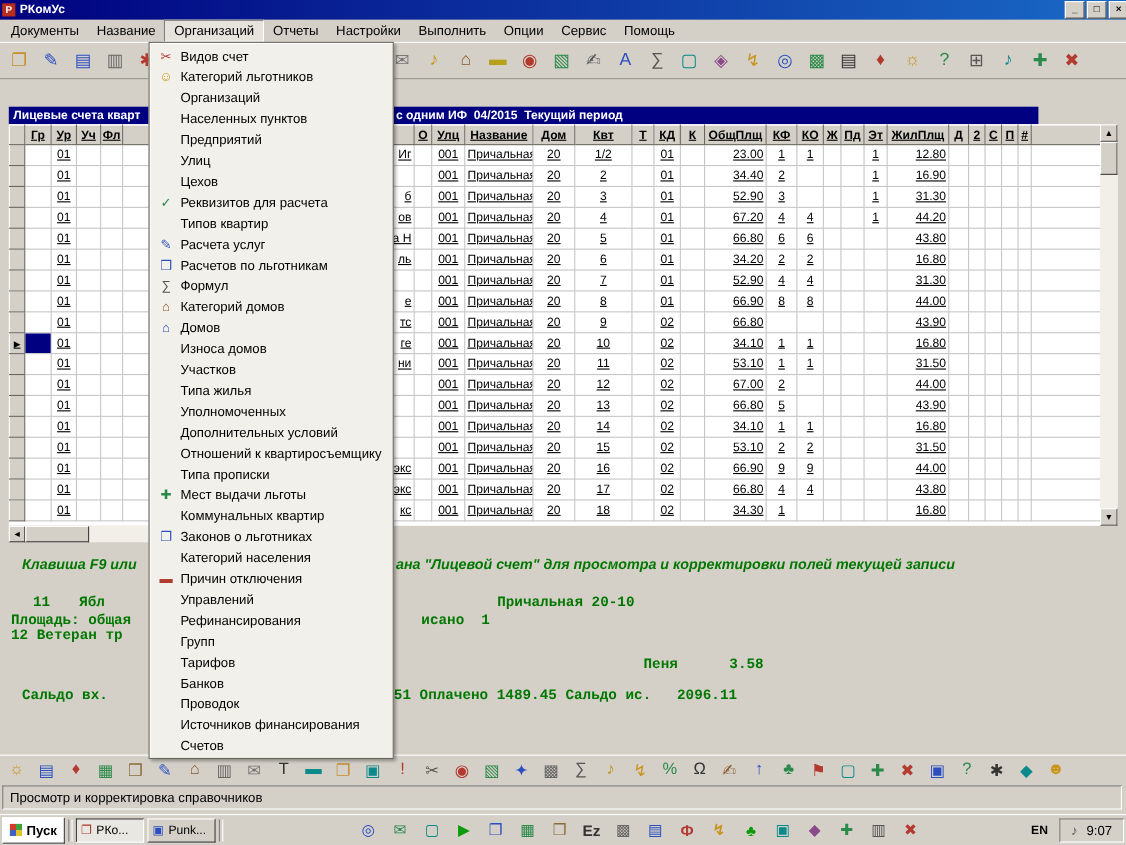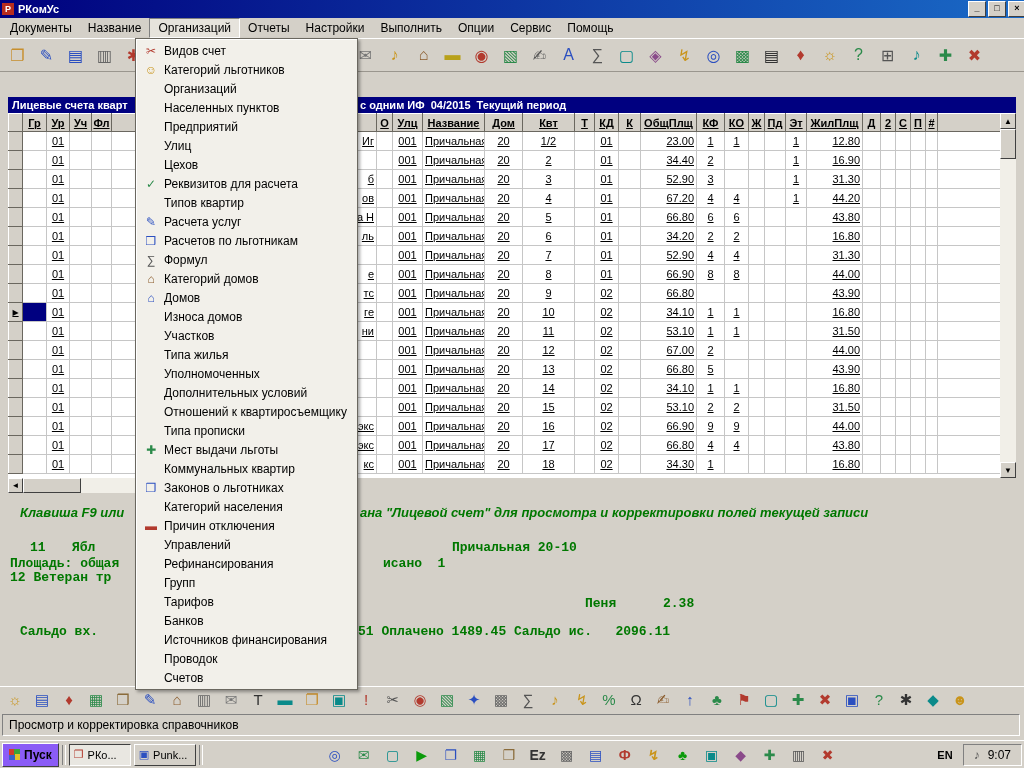--- a/index.html
+++ b/index.html
@@ -22,21 +22,21 @@
     display:flex;align-items:center;font-size:12px;padding-left:2px;background:#d4d0c8;}
   #menubar span{padding:2px 8px;}
   #menubar span:nth-of-type(3){border:1px solid;border-color:#808080 #fff #fff #808080;background:#e6e3dc;}
 
   
   #toolbar{position:absolute;left:0;top:38px;width:1024px;height:34px;display:flex;align-items:center;
     gap:2px;padding:0 4px;border-top:1px solid #fff;border-bottom:1px solid #9a968e;box-sizing:border-box;}
   .ticon{width:27px;height:27px;display:flex;align-items:center;justify-content:center;font-size:16px;}
 
   
-  #gridcaption{position:absolute;left:8px;top:97px;width:1008px;height:16px;background:#000080;
+  #gridcaption{position:absolute;left:8px;top:97px;width:936px;height:16px;background:#000080;
     color:#fff;font-size:11px;font-weight:bold;}
   #gridcaption span{position:absolute;top:2px;white-space:pre;}
   #cap-left{left:4px;} #cap-right{left:352px;}
 
   
   #gridwrap{position:absolute;left:8px;top:113px;width:1008px;height:365px;background:#fff;overflow:hidden;}
   table.grid{table-layout:fixed;border-collapse:collapse;width:992px;text-decoration:underline;}
   .grid th{height:17px;font-weight:bold;font-size:11px;background:#d4d0c8;
     border:1px solid;border-color:#fff #6a675f #6a675f #fff;padding:0 1px;overflow:hidden;white-space:nowrap;}
   .grid td{height:18px;font-size:11px;border:1px solid #c6c6c6;padding:0 2px;overflow:hidden;
@@ -79,21 +79,21 @@
 
   
   #statusbar{position:absolute;left:2px;top:714px;width:1018px;height:22px;border:1px solid;
     border-color:#808080 #fff #fff #808080;display:flex;align-items:center;padding:0 6px;
     font-size:12px;box-sizing:border-box;}
 
   
   #taskbar{position:absolute;left:0;top:740px;width:1024px;height:28px;background:#d4d0c8;
     border-top:1px solid #fff;display:flex;align-items:center;padding:0 2px;gap:3px;box-sizing:border-box;}
   #startbtn{height:22px;display:flex;align-items:center;gap:4px;padding:0 6px;font-weight:bold;
-    font-size:12px;background:#8b5cf6;border:1px solid;border-color:#fff #404040 #404040 #fff;}
+    font-size:12px;background:#ffffff;border:1px solid;border-color:#fff #404040 #404040 #fff;}
   .flag{width:11px;height:11px;background:conic-gradient(#3ba33b 0 25%,#e2c22a 0 50%,#3a62c8 0 75%,#d23b2a 0);}
   #tasks{display:flex;gap:3px;}
   #tasks .taskbtn{width:62px;height:22px;display:flex;align-items:center;gap:4px;padding:0 4px;
     font-size:11px;overflow:hidden;white-space:nowrap;background:#d4d0c8;border:1px solid;
     border-color:#fff #404040 #404040 #fff;box-sizing:border-box;}
   #tasks .taskbtn:nth-of-type(1){border-color:#404040 #fff #fff #404040;background:#e9e7e1;}
   .tdiv{width:2px;height:20px;border-left:1px solid #808080;border-right:1px solid #fff;}
   #quick{display:flex;gap:7px;margin-left:118px;align-items:center;}
   .qicon{width:22px;height:22px;display:flex;align-items:center;justify-content:center;
     font-size:14px;font-weight:bold;}
@@ -802,21 +802,21 @@
 
 <span class="hint" id="hint-left">Клавиша F9 или</span>
 <span class="hint" id="hint-right">ана "Лицевой счет" для просмотра и корректировки полей текущей записи</span>
 
 <span class="dtl" id="d1a">11</span>
 <span class="dtl" id="d1b">Ябл</span>
 <span class="dtl" id="d1c">Причальная 20-10</span>
 <span class="dtl" id="d2a">Площадь: общая</span>
 <span class="dtl" id="d2b">исано  1</span>
 <span class="dtl" id="d3a">12 Ветеран тр</span>
-<span class="dtl" id="d4">Пеня      2.38</span>
+<span class="dtl" id="d4">Пеня      3.58</span>
 <span class="dtl" id="d5a">Сальдо вх.</span>
 <span class="dtl" id="d5b">51 Оплачено 1489.45 Сальдо ис.   2096.11</span>
 
 <div id="bottombar">
 
 <span class="bicon" style="color: rgb(201, 148, 26);">☼</span>
     <span class="bicon" style="color: rgb(43, 79, 192);">▤</span>
     <span class="bicon" style="color: rgb(178, 58, 46);">♦</span>
     <span class="bicon" style="color: rgb(43, 138, 74);">▦</span>
     <span class="bicon" style="color: rgb(138, 107, 58);">❒</span>
@@ -1026,23 +1026,23 @@
     <div class="dd-item">
       <span class="dd-ico"></span>
       <span>Тарифов</span>
     </div>
     <div class="dd-item">
       <span class="dd-ico"></span>
       <span>Банков</span>
     </div>
     <div class="dd-item">
       <span class="dd-ico"></span>
+      <span>Проводок</span>
+    </div>
+    <div class="dd-item">
+      <span class="dd-ico"></span>
       <span>Источников финансирования</span>
     </div>
     <div class="dd-item">
       <span class="dd-ico"></span>
-      <span>Проводок</span>
-    </div>
-    <div class="dd-item">
-      <span class="dd-ico"></span>
       <span>Счетов</span>
     </div>
   </div>
 
 </body></html>

